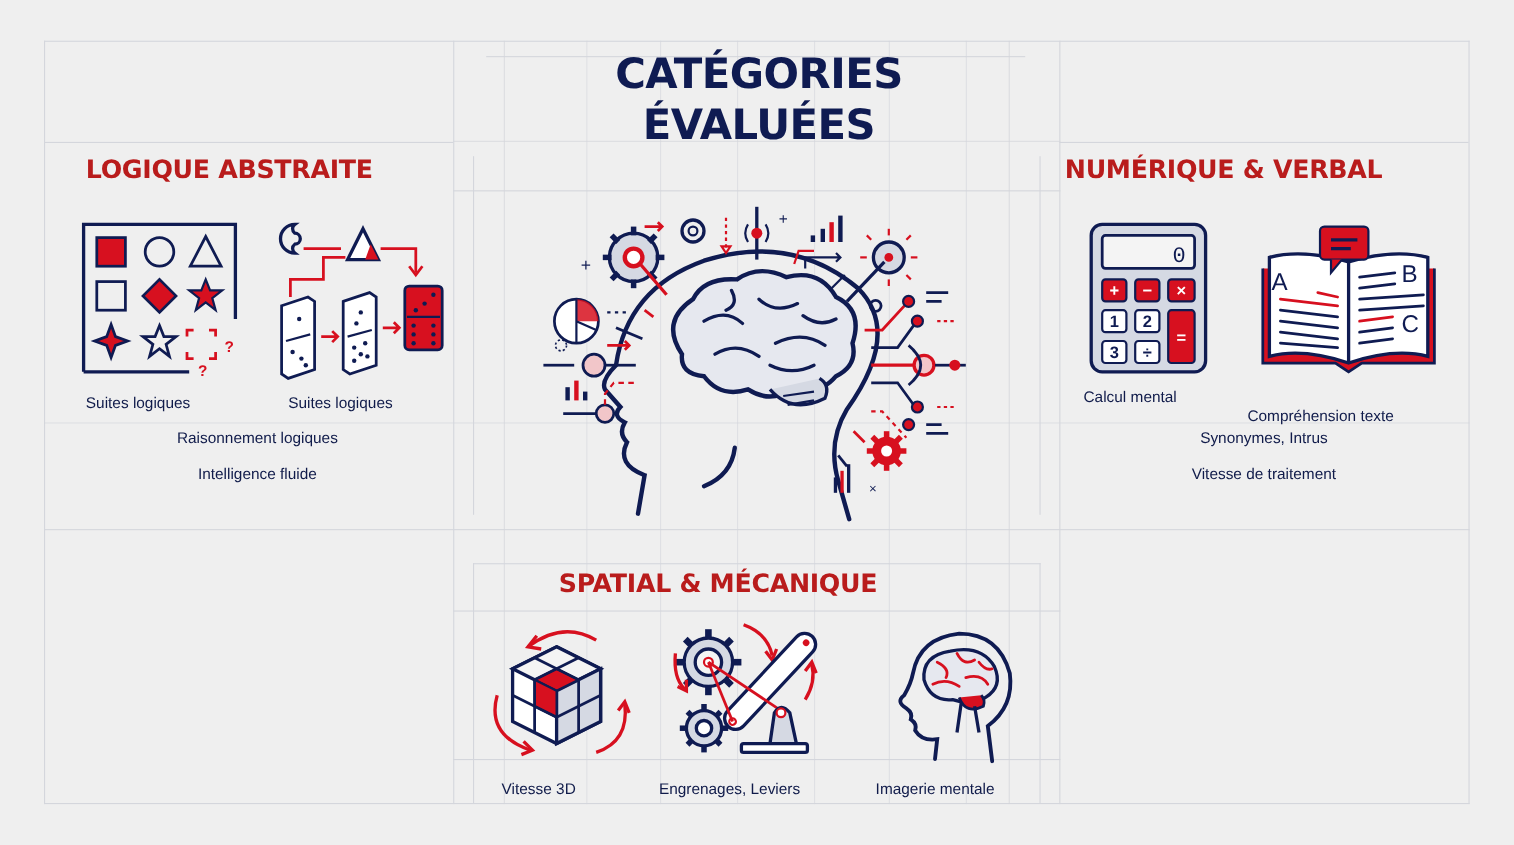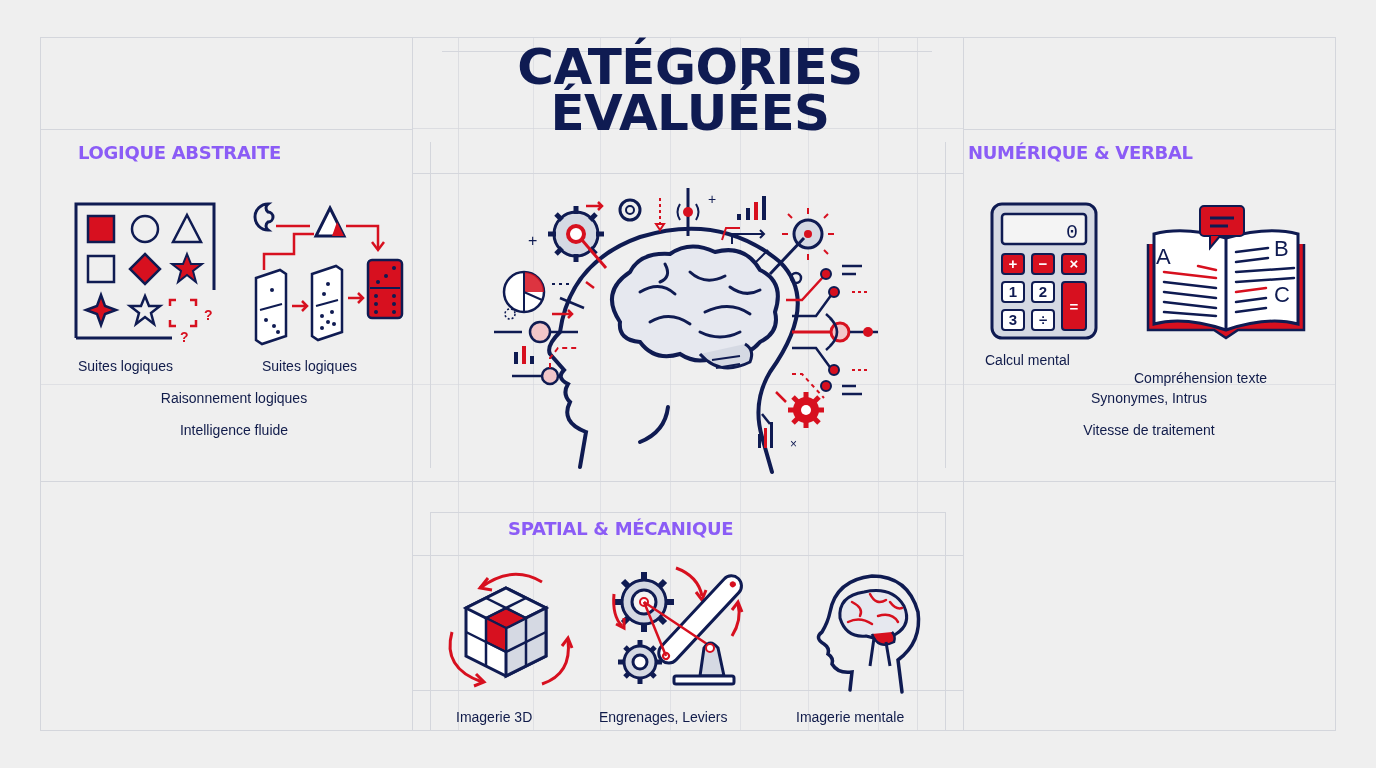--- a/index.html
+++ b/index.html
@@ -7,26 +7,26 @@
     width:1376px; height:768px; position:relative; overflow:hidden;
     background:#efefef;
     font-family:"Liberation Sans", sans-serif;
     color:#101b4a;
   }
   .grid-line { position:absolute; background:#d4d6dc; }
   .h { height:1px; }
   .v { width:1px; }
   .title {
     position:absolute; left:480px; top:44px; width:420px; text-align:center;
-    font-family:"DejaVu Sans", sans-serif; font-weight:bold; font-size:50px;
+    font-family:"DejaVu Sans", sans-serif; font-weight:bold; font-size:38px;
     line-height:46px; color:#0f1b52; letter-spacing:-0.5px;
   }
   .sec-title {
     position:absolute; font-family:"DejaVu Sans", sans-serif; font-weight:bold;
-    font-size:18px; color:#8b5cf6; white-space:nowrap; letter-spacing:-0.3px;
+    font-size:23px; color:#b91c1c; white-space:nowrap; letter-spacing:-0.3px;
   }
   .label {
     position:absolute; font-family:"Liberation Sans", sans-serif; font-size:14px;
     color:#101b4a; white-space:nowrap; text-align:center;
   }
   .icon { position:absolute; }
   svg { display:block; overflow:visible; }
 </style>
 </head>
 <body>
@@ -406,16 +406,16 @@
   <div class="icon" style="left:812px;top:572px;">
     <svg width="110" height="120" viewBox="0 0 110 120">
       <path d="M38 118 L40 100 Q26 102 20 92 Q22 86 16 82 Q18 76 12 72 Q2 66 10 60 Q16 50 18 40 Q24 8 60 4 Q96 4 106 40 Q110 70 86 88 L90 120" fill="none" stroke="#0f1b52" stroke-width="3.5" stroke-linecap="round"></path>
       <path d="M28 46 Q26 24 52 20 Q80 14 92 34 Q100 52 84 62 Q72 70 54 64 Q34 66 28 46z" fill="#e6e8ef" stroke="#0f1b52" stroke-width="3"></path>
       <path d="M40 30 Q52 36 48 44 M58 22 Q64 34 74 28 M36 50 Q48 44 60 52 M66 44 Q80 40 86 50 M78 30 Q84 38 90 36" fill="none" stroke="#d7101f" stroke-width="2.5" stroke-linecap="round"></path>
       <path d="M60 62 Q66 78 82 70 Q84 64 80 60" fill="#d7101f" stroke="#0f1b52" stroke-width="2.5"></path>
       <path d="M62 66 L58 94 M74 70 L78 94" stroke="#0f1b52" stroke-width="3"></path>
     </svg>
   </div>
 
-  <div class="label" style="left:456px;top:709px;">Imagerie 3D</div>
+  <div class="label" style="left:456px;top:709px;">Vitesse 3D</div>
   <div class="label" style="left:599px;top:709px;">Engrenages, Leviers</div>
   <div class="label" style="left:796px;top:709px;">Imagerie mentale</div>
 </div>
 
 </body></html>

